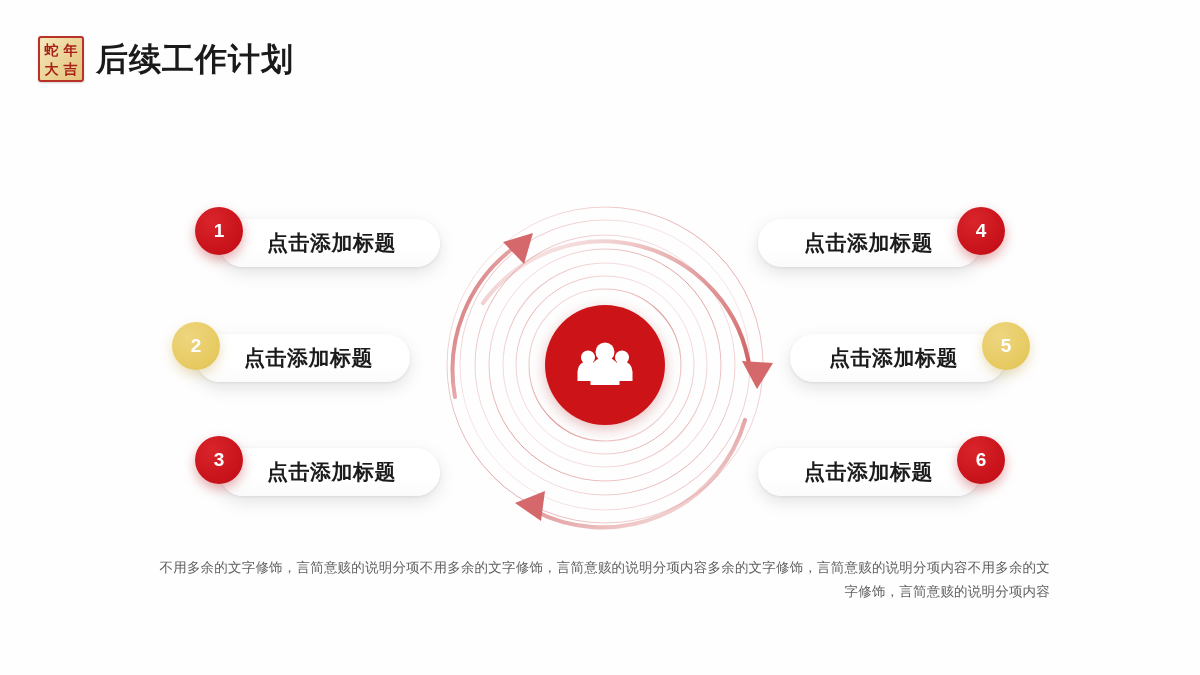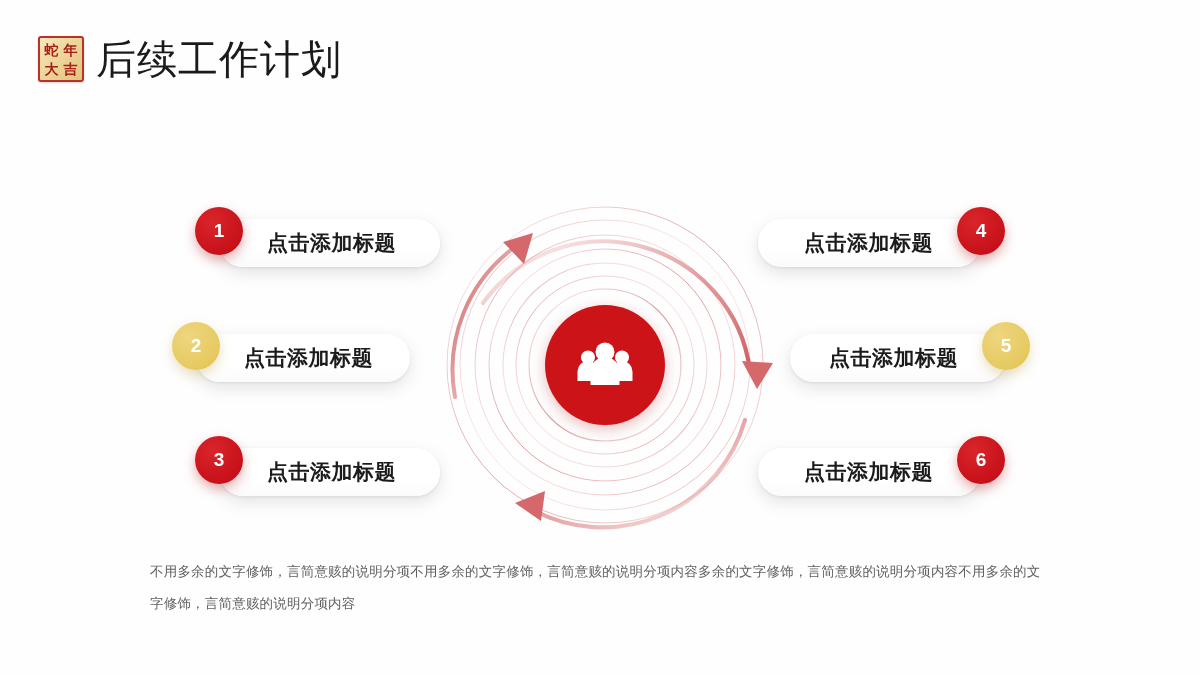--- a/index.html
+++ b/index.html
@@ -48,22 +48,22 @@
     align-items: center;
     justify-content: center;
     font-family: "DejaVu Serif", "Liberation Serif", serif;
   }
   .seal .s1 { order: 2; }
   .seal .s2 { order: 1; }
   .seal .s3 { order: 4; }
   .seal .s4 { order: 3; }
 
   .page-title {
-    font-size: 40px;
-    font-weight: 400;
+    font-size: 32px;
+    font-weight: 700;
     color: #1a1a1a;
     letter-spacing: 1px;
     line-height: 1;
     white-space: nowrap;
   }
 
   
   .stage {
     position: absolute;
     left: 0;
@@ -158,23 +158,23 @@
     padding-right: 48px;
     padding-left: 26px;
   }
 
   
   .footer {
     position: absolute;
     left: 150px;
     top: 556px;
     width: 900px;
-    text-align: left;
+    text-align: right;
     font-size: 13.5px;
-    line-height: 32px;
+    line-height: 24px;
     color: #5f5f5f;
     letter-spacing: .2px;
   }
 </style>
 </head>
 <body>
 
 <div class="header">
   <div class="seal">
     <span class="s1">年</span>

